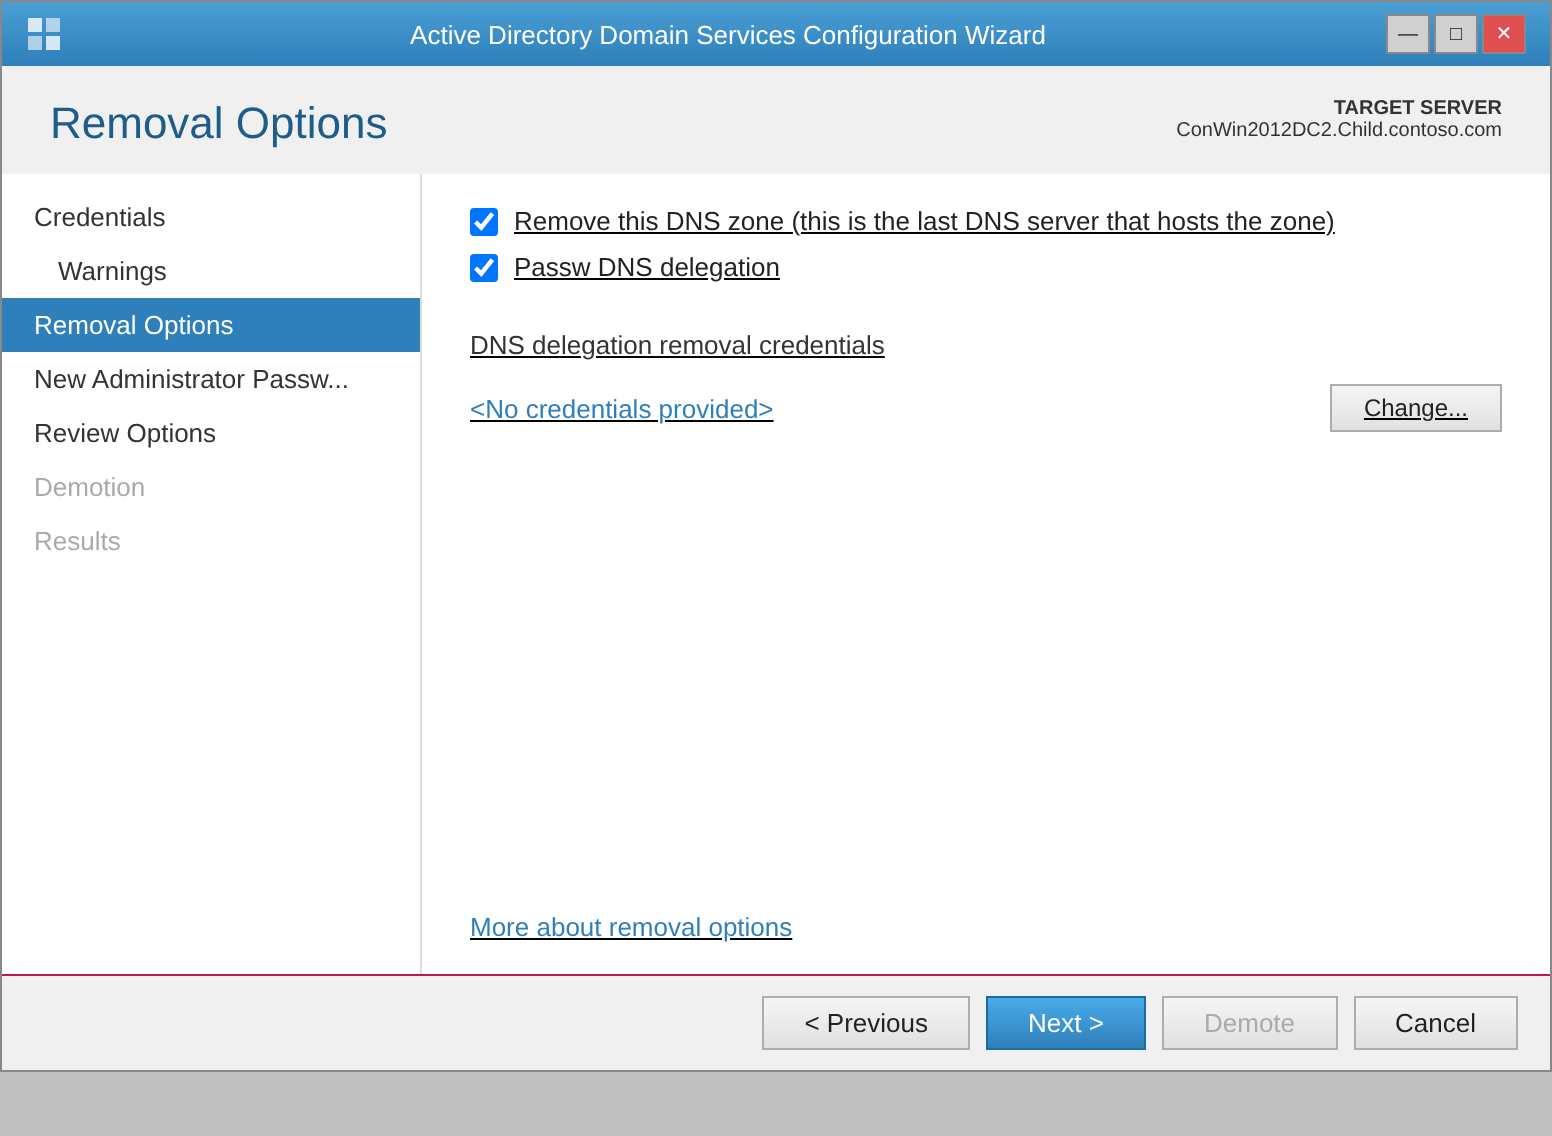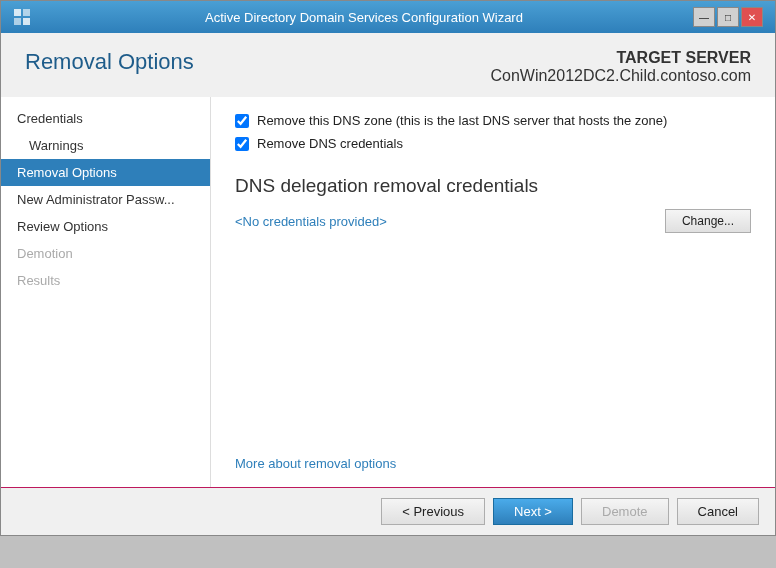--- a/index.html
+++ b/index.html
@@ -72,21 +72,21 @@
     }
 
     .page-title {
       font-size: 22px;
       font-weight: 300;
       color: #1e5c8a;
     }
 
     .target-server-info {
       text-align: right;
-      font-size: 16px;
+      font-size: 10px;
     }
 
     .target-server-label {
       font-weight: bold;
       color: #333;
     }
 
     .target-server-name {
       color: #333;
     }
@@ -121,41 +121,42 @@
       padding-left: 28px;
     }
 
     
     .main-panel {
       flex: 1;
       background: white;
       padding: 16px 24px;
       display: flex;
       flex-direction: column;
+      text-decoration: underline;
     }
 
     .checkbox-row {
       display: flex;
       align-items: center;
       gap: 8px;
       margin-bottom: 8px;
       font-size: 13px;
       color: #222;
     }
 
     .checkbox-row input[type="checkbox"] {
       width: 14px;
       height: 14px;
       cursor: pointer;
     }
 
     .section-label {
       margin-top: 16px;
       margin-bottom: 8px;
-      font-size: 19px;
+      font-size: 13px;
       color: #333;
     }
 
     .credentials-row {
       display: flex;
       align-items: center;
       justify-content: space-between;
       margin-top: 4px;
     }
 
@@ -271,21 +272,21 @@
       </div>
     </div>
 
     <div class="main-panel">
       <div class="checkbox-row">
         <input type="checkbox" id="cb1" checked="" style="">
         <label for="cb1">Remove this DNS zone (this is the last DNS server that hosts the zone)</label>
       </div>
       <div class="checkbox-row">
         <input type="checkbox" id="cb2" checked="" style="">
-        <label for="cb2">Remove DNS credentials</label>
+        <label for="cb2">Passw DNS delegation</label>
       </div>
 
       <div class="section-label">DNS delegation removal credentials</div>
 
       <div class="credentials-row">
         <span class="no-credentials">&lt;No credentials provided&gt;</span>
         <button class="change-btn">Change...</button>
       </div>
 
       <a class="more-link">More about removal options</a>

